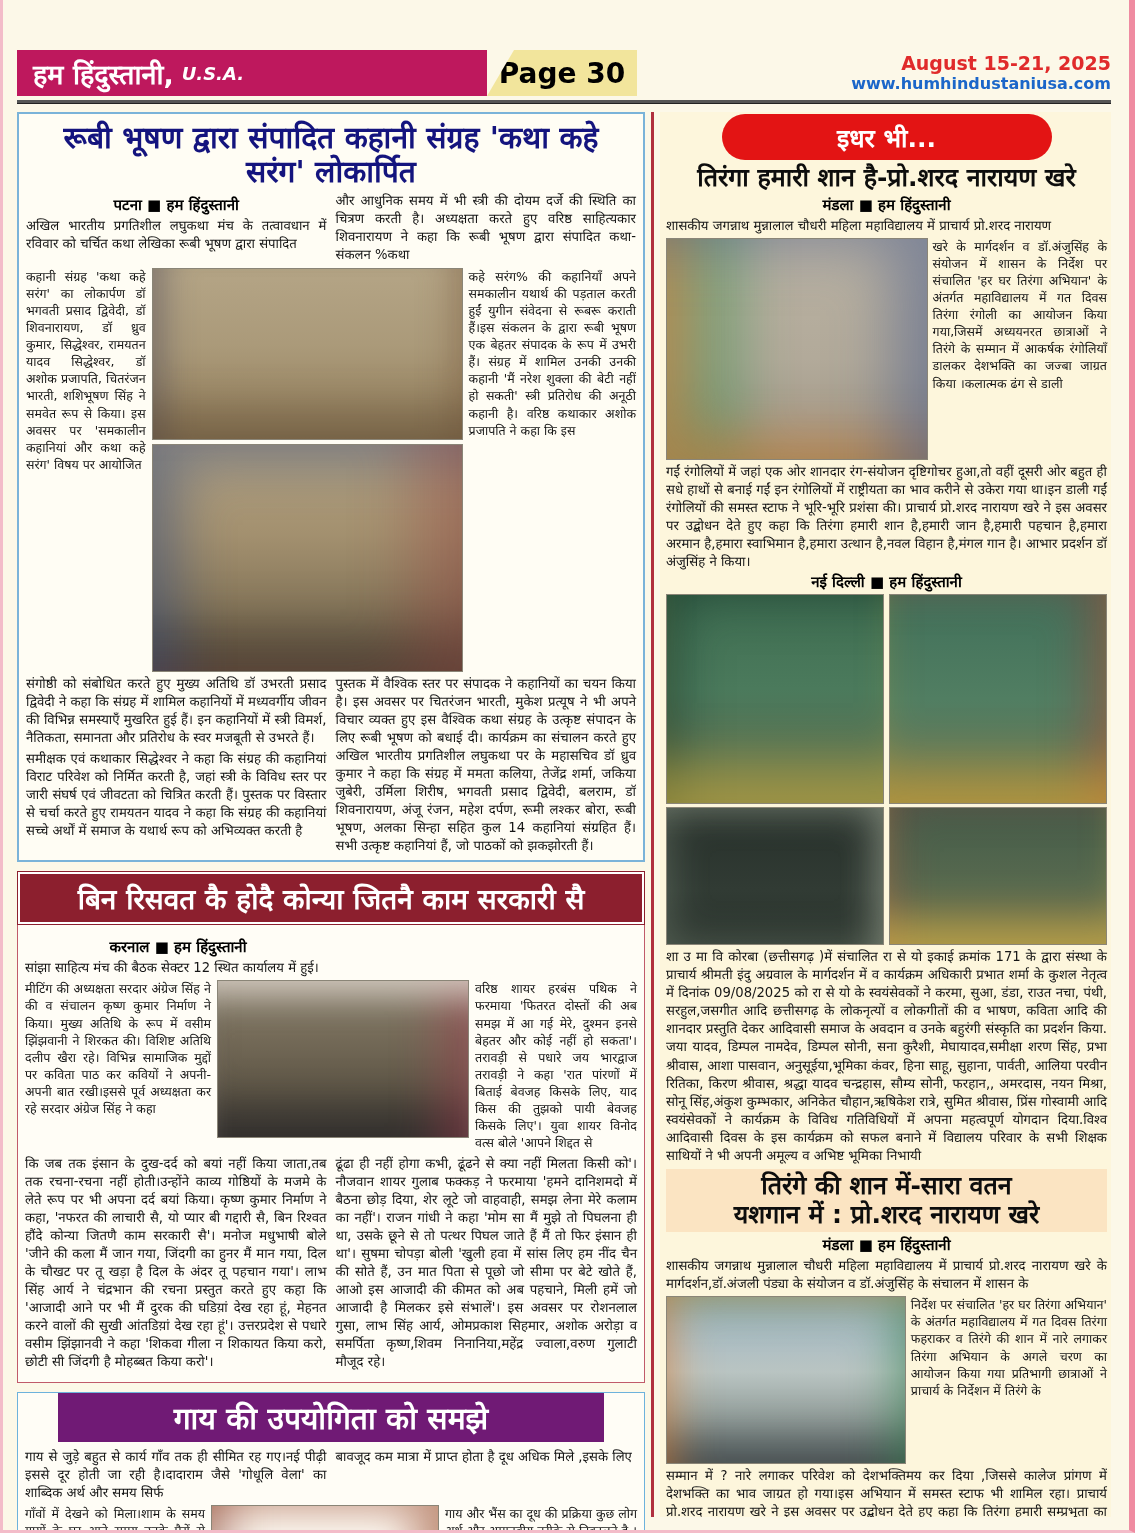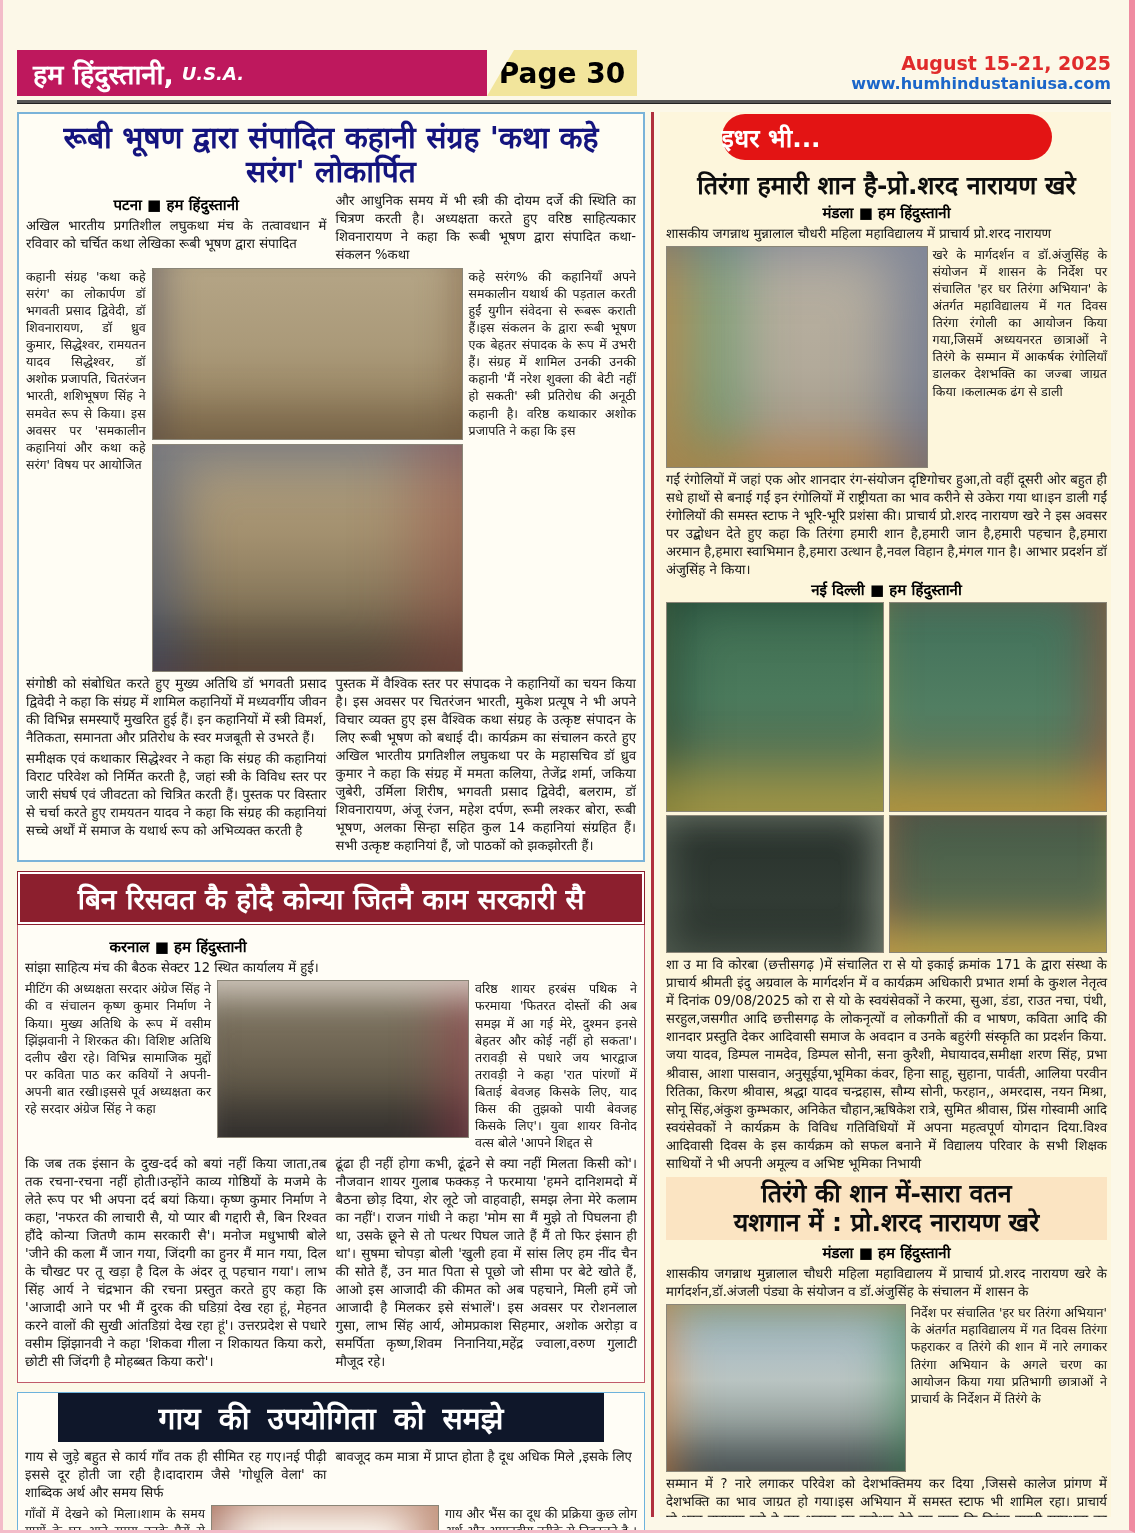--- a/index.html
+++ b/index.html
@@ -36,26 +36,26 @@
   .row { display:flex; gap:9px; }
   .half { width:50%; }
   .mid3 { display:flex; gap:6px; margin:3px 0; }
   
   .art2 { border:1px solid #c05a6a; background:#fffdf6; }
   .art2 .bar { background:#8c1f2e; border:2px solid #fff; outline:1px solid #8c1f2e;
                color:#fff; text-align:center; font-size:28px; font-weight:bold; padding:5px 4px; }
   .art2 .body { padding:10px 7px; }
   
   .art3 { border:1px solid #6db2dc; border-bottom:4px solid #2a7fc1; background:#fffdf6; }
-  .art3 .bar { background:#0f172a; color:#fff; text-align:center; font-size:30px; font-weight:bold;
-               padding:4px; margin:0 40px 4px;font-family:Liberation Mono, monospace; }
+  .art3 .bar { background:#701a75; color:#fff; text-align:center; font-size:30px; font-weight:bold;
+               padding:4px; margin:0 40px 4px; }
   .art3 .body { padding:2px 7px 4px; }
   
-  .idhar { background:#e31414; color:#fff; font-weight:bold; font-size:25px; text-align:left;
-           width:330px; margin:0 auto 12px; border-radius:26px; padding:6px 0; }
+  .idhar { background:#e31414; color:#fff; font-weight:bold; font-size:25px; text-align:center;
+           width:330px; margin:0 auto 4px; border-radius:26px; padding:6px 0; }
   .rc h2 { color:#0d0d0d; text-align:center; font-weight:bold; }
   .r1 h2 { font-size:25px; line-height:1.1; margin:2px 0; }
   .r2 h2 { font-size:27px; line-height:1.1; margin:4px 0 1px; }
   .r3 h2 { background:#fbe4c2; font-size:25px; line-height:1.18; margin:4px 0 2px; padding:2px 0; }
   .rc .byline { margin:0 0 3px; }
   .ph-row { display:flex; gap:5px; margin:3px 0; }
 </style>
 </head>
 <body>
 
@@ -100,21 +100,21 @@
           <div style="width:52%">
             <div class="photo" style="height:172px;background:linear-gradient(180deg,#ded5c4 0%,#d2c7b2 45%,#b3a284 100%),#cfc5ae;background-blend-mode:multiply;box-shadow:inset 0 -60px 40px -30px rgba(90,70,50,.45), inset 40px 0 30px -25px rgba(60,60,90,.35), inset -40px 0 30px -25px rgba(120,90,60,.35);"></div>
             <div class="photo" style="height:228px;margin-top:4px;background:linear-gradient(180deg,#e6ddca 0%,#cfc3ac 40%,#8e8573 100%),#c8bca4;background-blend-mode:multiply;box-shadow:inset -80px -20px 60px -30px rgba(150,60,60,.35), inset 70px 60px 50px -40px rgba(40,70,130,.4), inset 0 -70px 50px -30px rgba(50,45,40,.5);"></div>
           </div>
           <div style="width:28%">
             <p class="j sm">कहे सरंग% की कहानियाँ अपने समकालीन यथार्थ की पड़ताल करती हुईं युगीन संवेदना से रूबरू कराती हैं।इस संकलन के द्वारा रूबी भूषण एक बेहतर संपादक के रूप में उभरी हैं। संग्रह में शामिल उनकी उनकी कहानी 'मैं नरेश शुक्ला की बेटी नहीं हो सकती' स्त्री प्रतिरोध की अनूठी कहानी है। वरिष्ठ कथाकार अशोक प्रजापति ने कहा कि इस</p>
           </div>
         </div>
         <div class="row">
           <div class="half">
-            <p class="j">संगोष्ठी को संबोधित करते हुए मुख्य अतिथि डॉ भगवती प्रसाद द्विवेदी ने कहा कि संग्रह में शामिल कहानियों में मध्यवर्गीय जीवन की विभिन्न समस्याएँ मुखरित हुई हैं। इन कहानियों में स्त्री विमर्श, नैतिकता, समानता और प्रतिरोध के स्वर मजबूती से उभरते हैं।</p>
+            <p class="j">संगोष्ठी को संबोधित करते हुए मुख्य अतिथि डॉ उभरती प्रसाद द्विवेदी ने कहा कि संग्रह में शामिल कहानियों में मध्यवर्गीय जीवन की विभिन्न समस्याएँ मुखरित हुई हैं। इन कहानियों में स्त्री विमर्श, नैतिकता, समानता और प्रतिरोध के स्वर मजबूती से उभरते हैं।</p>
             <p class="j" style="margin-top:3px;">समीक्षक एवं कथाकार सिद्धेश्वर ने कहा कि संग्रह की कहानियां विराट परिवेश को निर्मित करती है, जहां स्त्री के विविध स्तर पर जारी संघर्ष एवं जीवटता को चित्रित करती हैं। पुस्तक पर विस्तार से चर्चा करते हुए रामयतन यादव ने कहा कि संग्रह की कहानियां सच्चे अर्थों में समाज के यथार्थ रूप को अभिव्यक्त करती है</p>
           </div>
           <div class="half">
             <p class="j">पुस्तक में वैश्विक स्तर पर संपादक ने कहानियों का चयन किया है। इस अवसर पर चितरंजन भारती, मुकेश प्रत्यूष ने भी अपने विचार व्यक्त हुए इस वैश्विक कथा संग्रह के उत्कृष्ट संपादन के लिए रूबी भूषण को बधाई दी। कार्यक्रम का संचालन करते हुए अखिल भारतीय प्रगतिशील लघुकथा पर के महासचिव डॉ ध्रुव कुमार ने कहा कि संग्रह में ममता कलिया, तेजेंद्र शर्मा, जकिया जुबेरी, उर्मिला शिरीष, भगवती प्रसाद द्विवेदी, बलराम, डॉ शिवनारायण, अंजू रंजन, महेश दर्पण, रूमी लश्कर बोरा, रूबी भूषण, अलका सिन्हा सहित कुल 14 कहानियां संग्रहित हैं। सभी उत्कृष्ट कहानियां हैं, जो पाठकों को झकझोरती हैं।</p>
           </div>
         </div>
       </article>
 
       <article class="art2">
         <div class="bar">बिन रिसवत कै होदै कोन्या जितनै  काम  सरकारी  सै</div>

